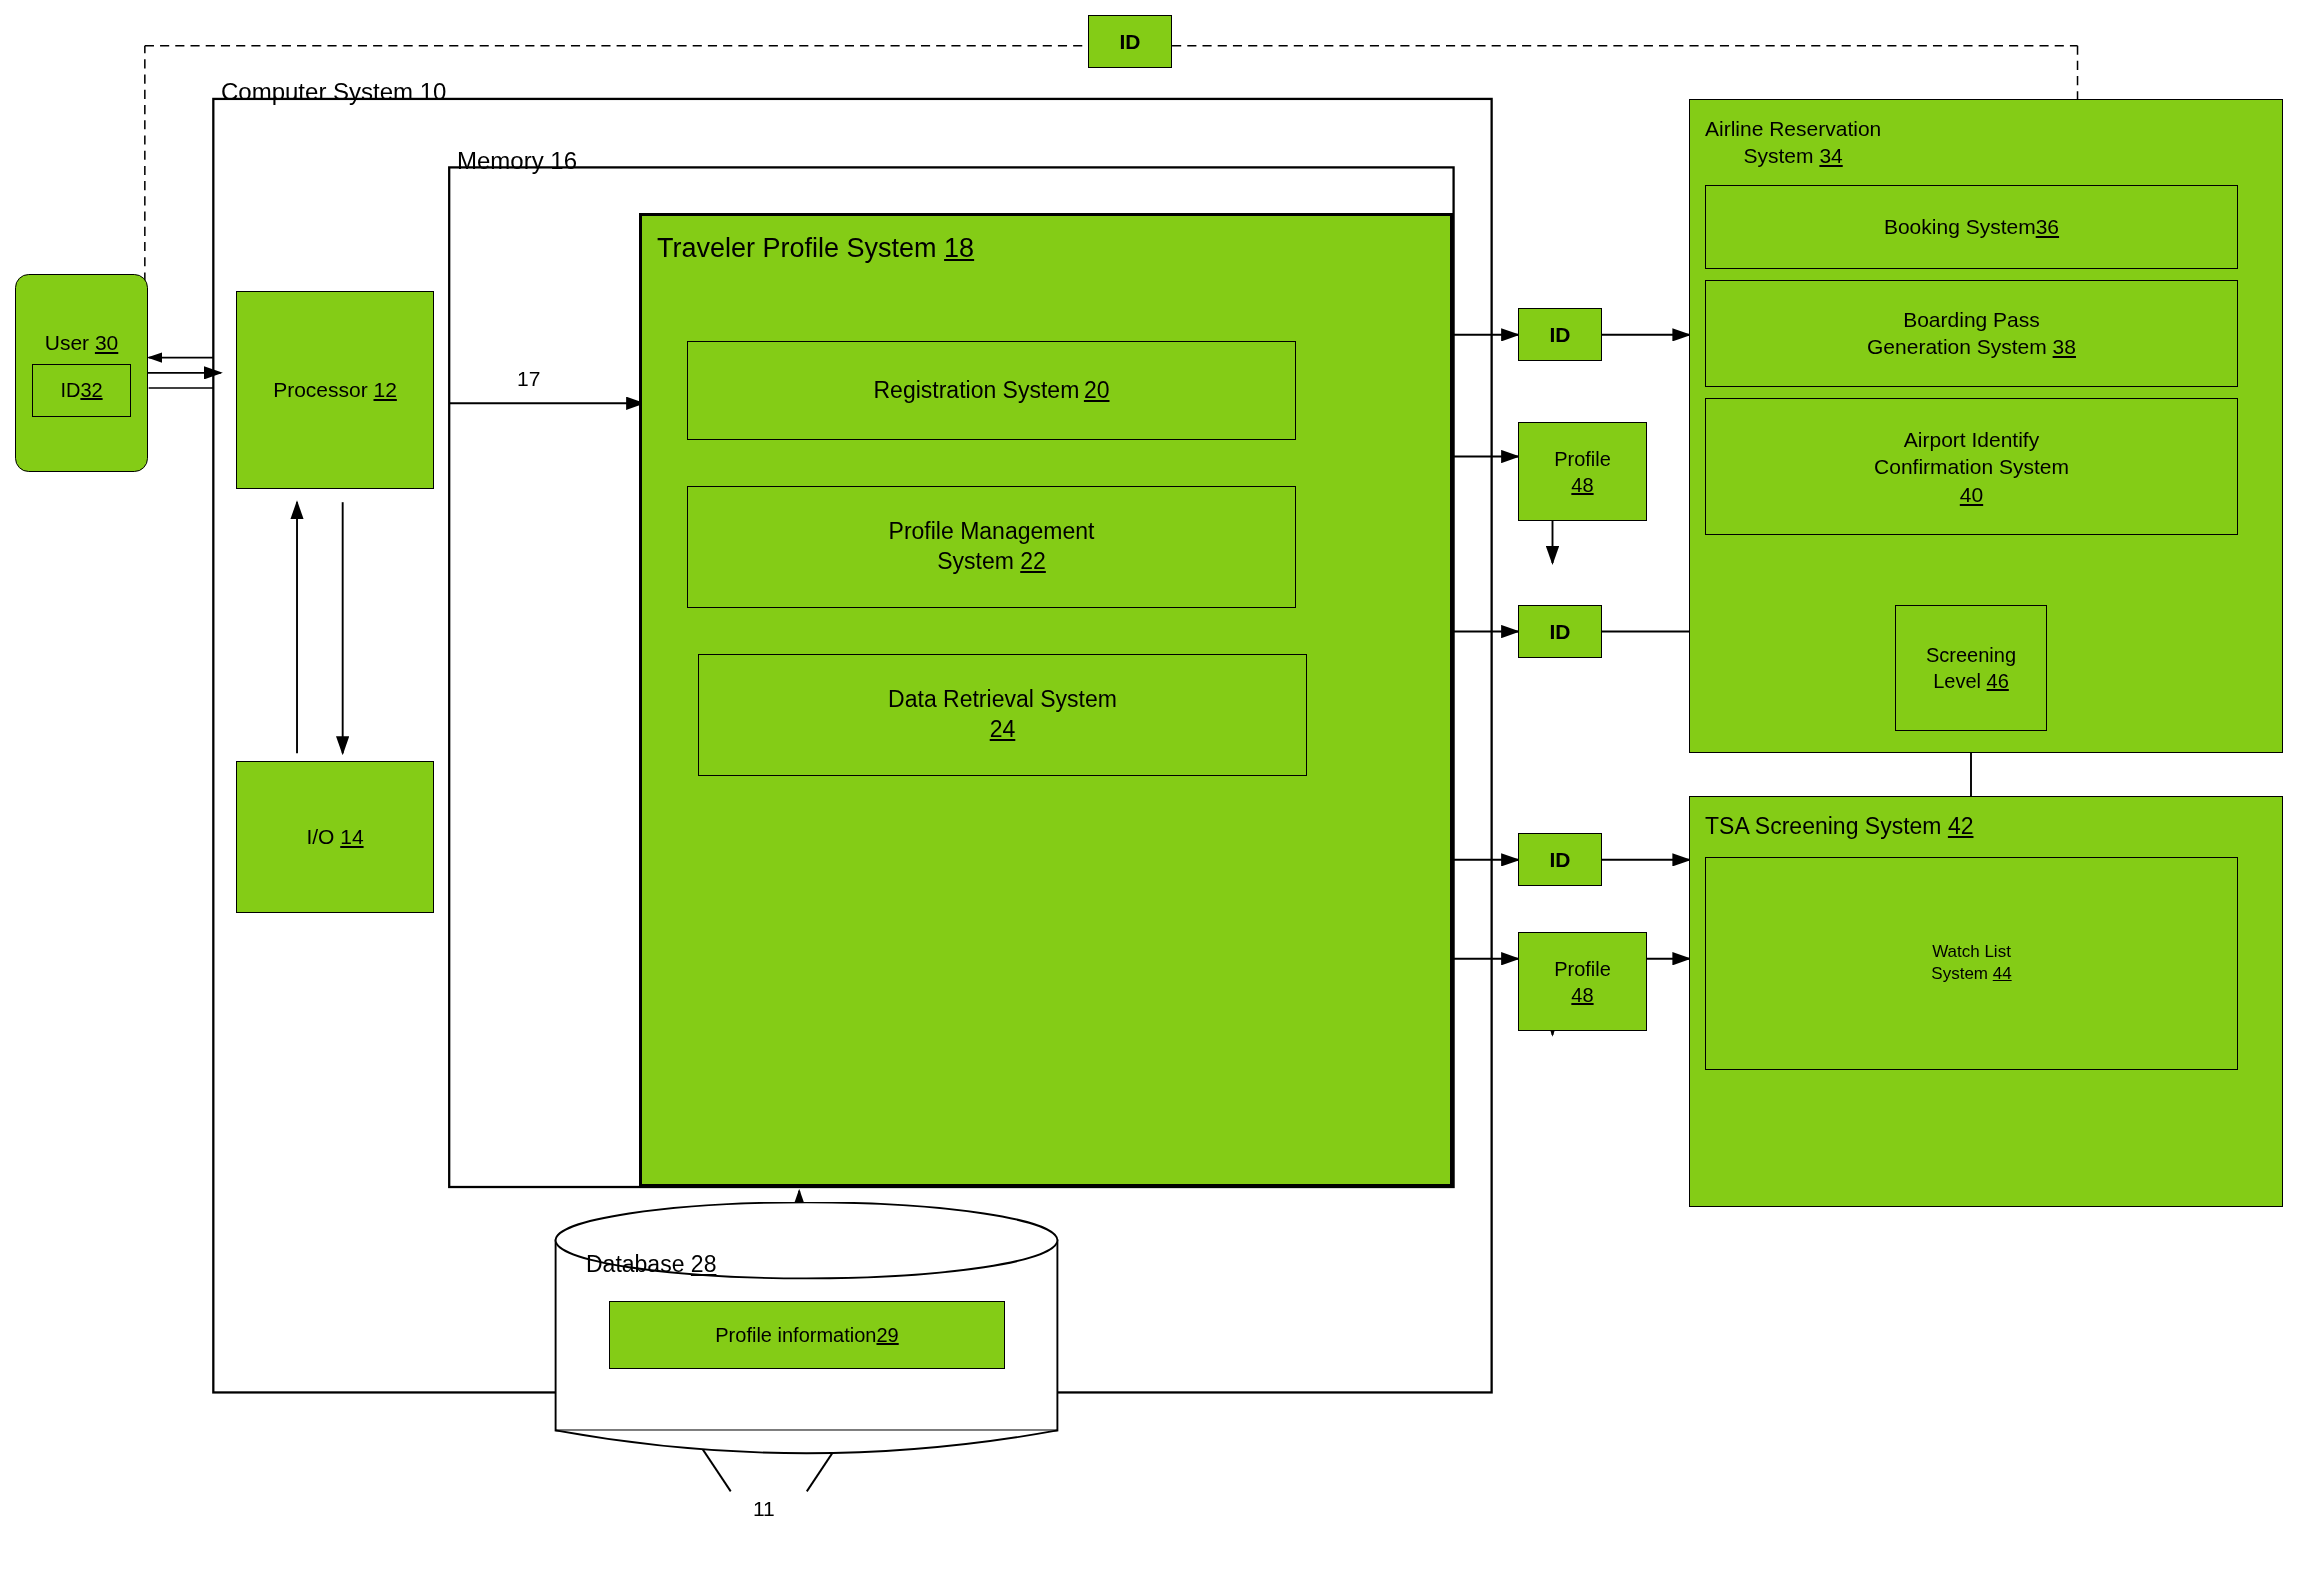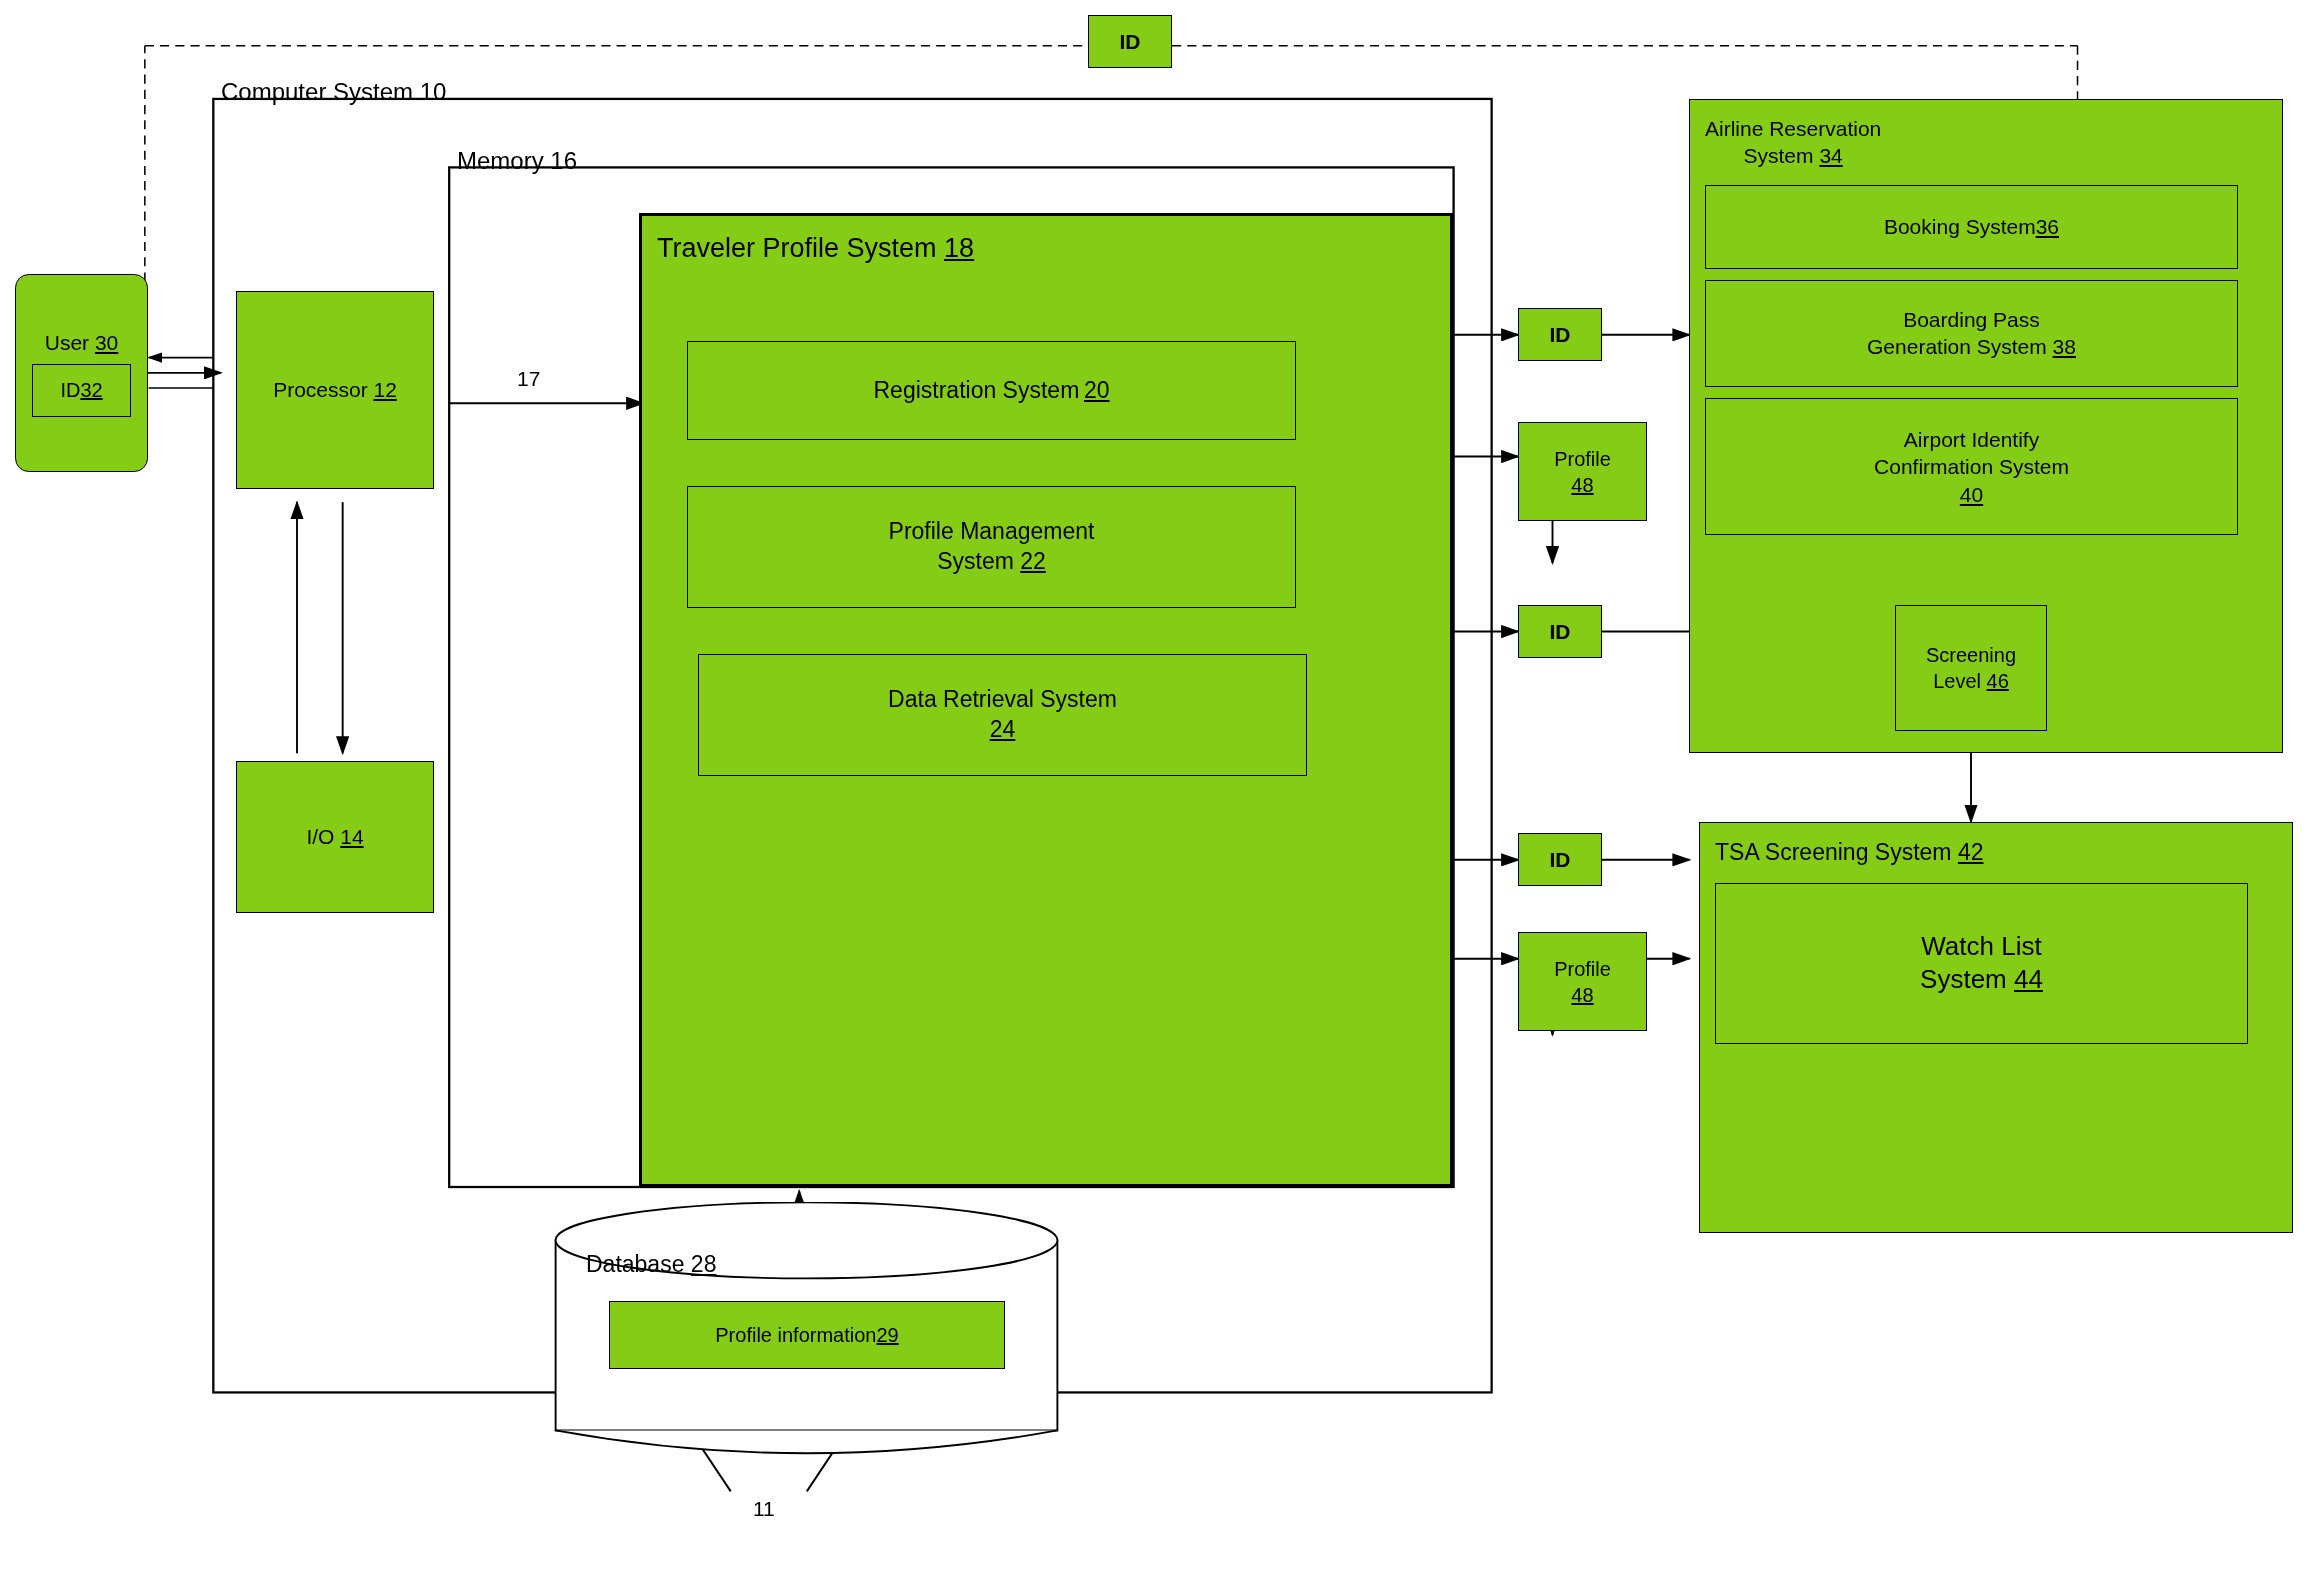--- a/index.html
+++ b/index.html
@@ -220,26 +220,26 @@
   </div>
 
   <div class="box" style="left:1518px; top:605px; width:84px; height:53px; font-size:21px; font-weight:bold;">
     ID
   </div>
 
   <div class="box" style="left:1895px; top:605px; width:152px; height:126px; font-size:20px;">
     <div style="text-align:center;">Screening<br>Level <span class="underline">46</span></div>
   </div>
 
-  <div class="box" style="left:1689px; top:822px; width:594px; height:411px; align-items:flex-start; justify-content:flex-start; padding:15px; flex-direction:column;margin-left:10px;">
+  <div class="box" style="left:1689px; top:796px; width:594px; height:411px; align-items:flex-start; justify-content:flex-start; padding:15px; flex-direction:column;">
     <div style="font-size:23px; margin-bottom:15px;">
       TSA Screening System <span class="underline">42</span>
     </div>
 
-    <div class="box" style="position:relative; width:533px; height:161px; font-size:26px;">
+    <div class="box" style="position:relative; width:533px; height:213px; font-size:17px;">
       <div style="text-align:center;">Watch List<br>System <span class="underline">44</span></div>
     </div>
   </div>
 
   <div class="box" style="left:1518px; top:833px; width:84px; height:53px; font-size:21px; font-weight:bold;">
     ID
   </div>
 
   <div class="box" style="left:1518px; top:932px; width:129px; height:99px; font-size:20px;">
     <div style="text-align:center;">Profile<br><span class="underline">48</span></div>

